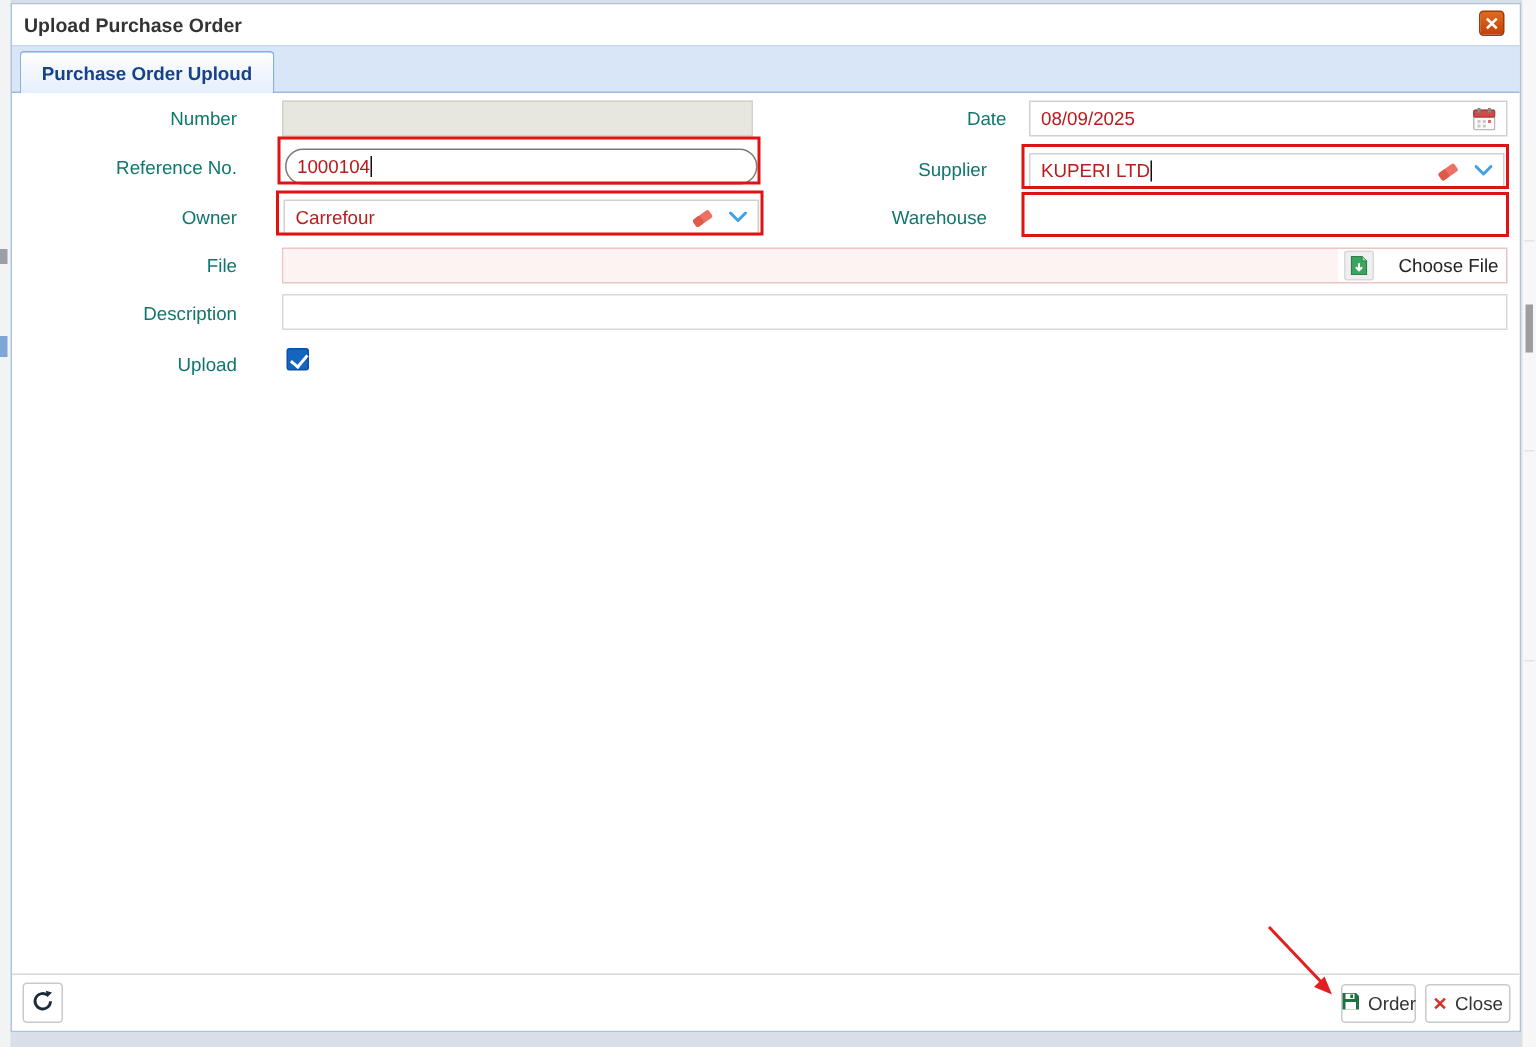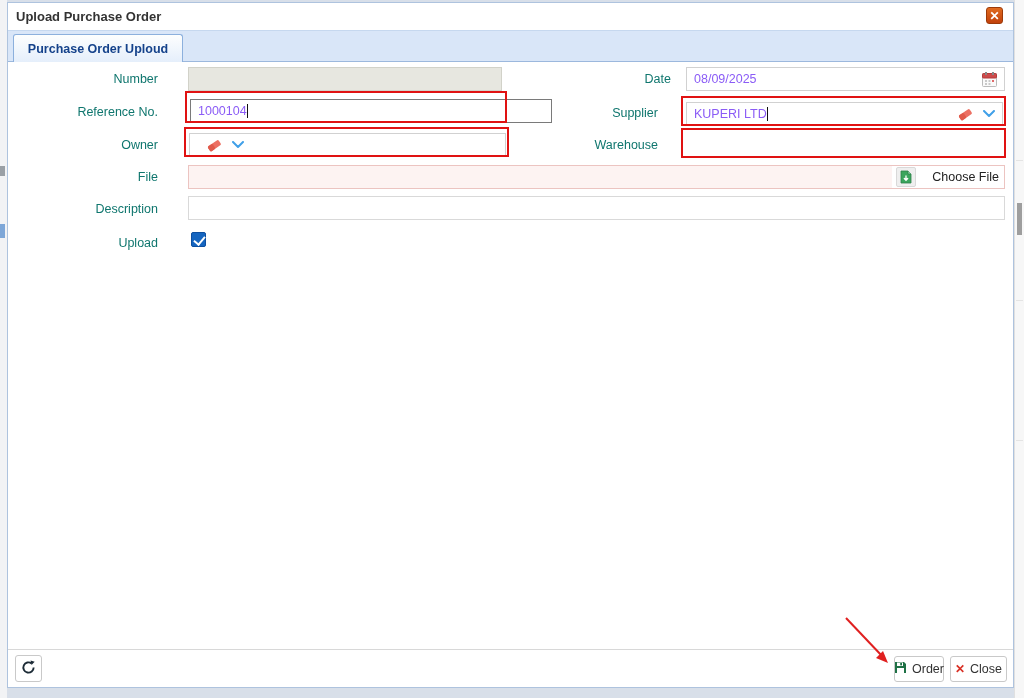--- a/index.html
+++ b/index.html
@@ -25,21 +25,21 @@
             border-top:1px solid #c6d8ef;border-bottom:1px solid #9cb8dd;box-sizing:border-box;}
   .tab{position:absolute;left:5px;top:3px;width:170px;height:29px;
        background:linear-gradient(#fdfefe,#e4eefb);border:1px solid #8cb0dd;border-bottom:none;
        border-radius:3px 3px 0 0;box-sizing:border-box;text-align:center;cursor:pointer;}
   .tab span{display:inline-block;margin-top:7px;font-size:12.5px;font-weight:bold;color:#15428b;}
   .content{position:absolute;left:0;top:59px;width:100%;height:589px;background:#fff;}
 
   
   .flabel{position:absolute;font-size:12.5px;color:#0f766e;text-align:right;line-height:14px;}
   .inp{position:absolute;box-sizing:border-box;height:24px;background:#fff;border:1px solid #d1d1d1;
-       font-size:12.5px;color:#8b5cf6;display:flex;align-items:center;padding:0 7px;}
+       font-size:12.5px;color:#b91c1c;display:flex;align-items:center;padding:0 7px;}
   .inp .val{flex:1;white-space:nowrap;overflow:hidden;}
   .inp-disabled{background:#e7e7e0;border:1px solid #d2d2c9;}
   .inp-focus{border:1px solid #7a7a7a;}
   .caret{display:inline-block;width:1px;height:14px;background:#111;vertical-align:-2px;}
   .trigger{display:flex;align-items:center;margin-left:10px;cursor:pointer;}
 
   
   .filerow{position:absolute;box-sizing:border-box;height:24px;border:1px solid #ecc4c1;display:flex;align-items:stretch;}
   .filerow .pink{flex:1;background:#fdf3f2;}
   .filerow .chooser{display:flex;align-items:center;background:#fff;padding:0 5px 0 4px;gap:16px;}
@@ -114,21 +114,21 @@
             <rect x="3" y="8" width="2" height="2" fill="#c9c9c9"></rect>
               <rect x="6.5" y="8" width="2" height="2" fill="#c9c9c9"></rect>
             <rect x="10" y="8" width="2" height="2" fill="#e06a6a"></rect>
               <rect x="3" y="11" width="2" height="2" fill="#c9c9c9"></rect>
             <rect x="6.5" y="11" width="2" height="2" fill="#c9c9c9"></rect>
           </svg>
         </span>
       </div>
 
       <div class="flabel" style="left:10px;top:43px;width:140px;">Reference No.</div>
-      <div class="inp inp-focus" style="left:182px;top:37px;width:362px;">
+      <div class="inp inp-focus" style="left:182px;top:37px;width:315px;border-radius:12px;">
         <span>1000104</span>
           <span class="caret"></span>
         <span class="val"></span>
       </div>
 
       <div class="flabel" style="left:533px;top:44px;width:117px;text-align:right;">Supplier</div>
       <div class="inp" style="left:678px;top:40px;width:317px;">
         <span>KUPERI LTD</span>
           <span class="caret"></span>
         <span class="val"></span>
@@ -142,20 +142,21 @@
         </span>
         <span class="trigger">
           <svg width="12" height="8" viewBox="0 0 12 8">
               <polyline points="1,1 6,6 11,1" fill="none" stroke="#41a0e8" stroke-width="2" stroke-linecap="round" stroke-linejoin="round"></polyline>
             </svg>
         </span>
       </div>
 
       <div class="flabel" style="left:10px;top:76px;width:140px;">Owner</div>
       <div class="inp" style="left:181px;top:71px;width:317px;">
+        <span class="val">Carrefour</span>
         <span class="trigger">
           <svg width="15" height="13" viewBox="0 0 15 13">
             <g transform="rotate(-35 7 7)">
               <rect x="1" y="4" width="13" height="6" rx="1.5" fill="#ec7063"></rect>
               <rect x="1" y="4" width="6" height="6" rx="1.5" fill="#e05a4b"></rect>
             </g>
           </svg>
         </span>
         <span class="trigger">
           <svg width="12" height="8" viewBox="0 0 12 8">

